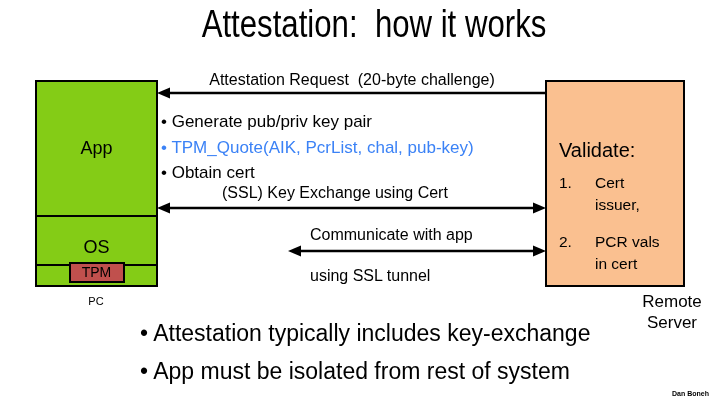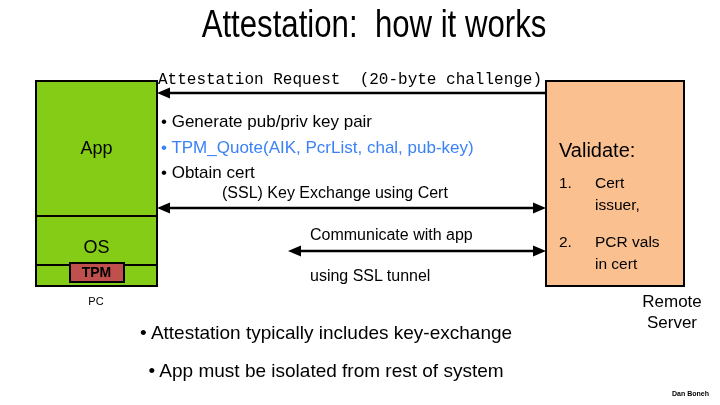--- a/index.html
+++ b/index.html
@@ -18,37 +18,37 @@
   }
   .left-box  { left:35px;  width:123px; }
   .right-box { left:545px; width:140px; }
   .sec { position:absolute; left:0; right:0; display:flex; align-items:center; justify-content:center; font-size:18px; }
   .sec-app { top:0; height:133px; border-bottom:2.5px solid #000; }
   .sec-os  { top:149px; height:33px; border-bottom:2.5px solid #000;text-align:right; }
   .sec-tpm { top:171px; bottom:0; }
   .tpm-chip {
     width:52px; height:17px; margin-top:6px; background:#C0504D;
     border:2.5px solid #000; display:flex; align-items:center; justify-content:center;
-    font-size:14px; font-weight:700;
+    font-size:14px; font-weight:400;
   }
   .pc-label { position:absolute; left:59px; top:295px; width:74px; text-align:center; font-size:11px; }
   .validate-heading { position:absolute; left:12px; top:57px; font-size:20px; }
   .vlist { position:absolute; left:12px; top:90px; display:flex; flex-direction:column; gap:15px; font-size:15.5px; line-height:22px; }
   .vrow { display:flex; }
   .vnum { width:36px; flex:0 0 36px; }
   .server-label { position:absolute; left:634px; top:291px; width:76px; text-align:center; font-size:17px; line-height:21px; }
   .arrows { position:absolute; left:0; top:0; pointer-events:none; }
-  .attest-label { position:absolute; left:158px; top:71px; width:388px; text-align:left; font-size:16px; white-space:pre;font-family:Liberation Mono, monospace; }
+  .attest-label { position:absolute; left:158px; top:71px; width:388px; text-align:center; font-size:16px; white-space:pre; }
   .steps { position:absolute; left:161px; top:109px; font-size:17px; }
   .step { line-height:25.5px; }
   .step::before { content:"• "; }
   .ssl-label { position:absolute; left:222px; top:184px; font-size:16px; }
   .comm-label1 { position:absolute; left:310px; top:226px; font-size:16px; }
   .comm-label2 { position:absolute; left:310px; top:239px; font-size:16px;margin-top:28px; }
-  .notes { position:absolute; left:140px; top:314px; font-size:19px;text-align:center; }
+  .notes { position:absolute; left:140px; top:314px; font-size:23px; }
   .note { line-height:38px; }
   .note::before { content:"• "; }
   .footer { position:absolute; left:672px; top:390px; font-size:7px; font-weight:700; }
 </style>
 </head>
 <body>
 
 <div class="slide">
 
   <div class="title">Attestation:  how it works</div>

